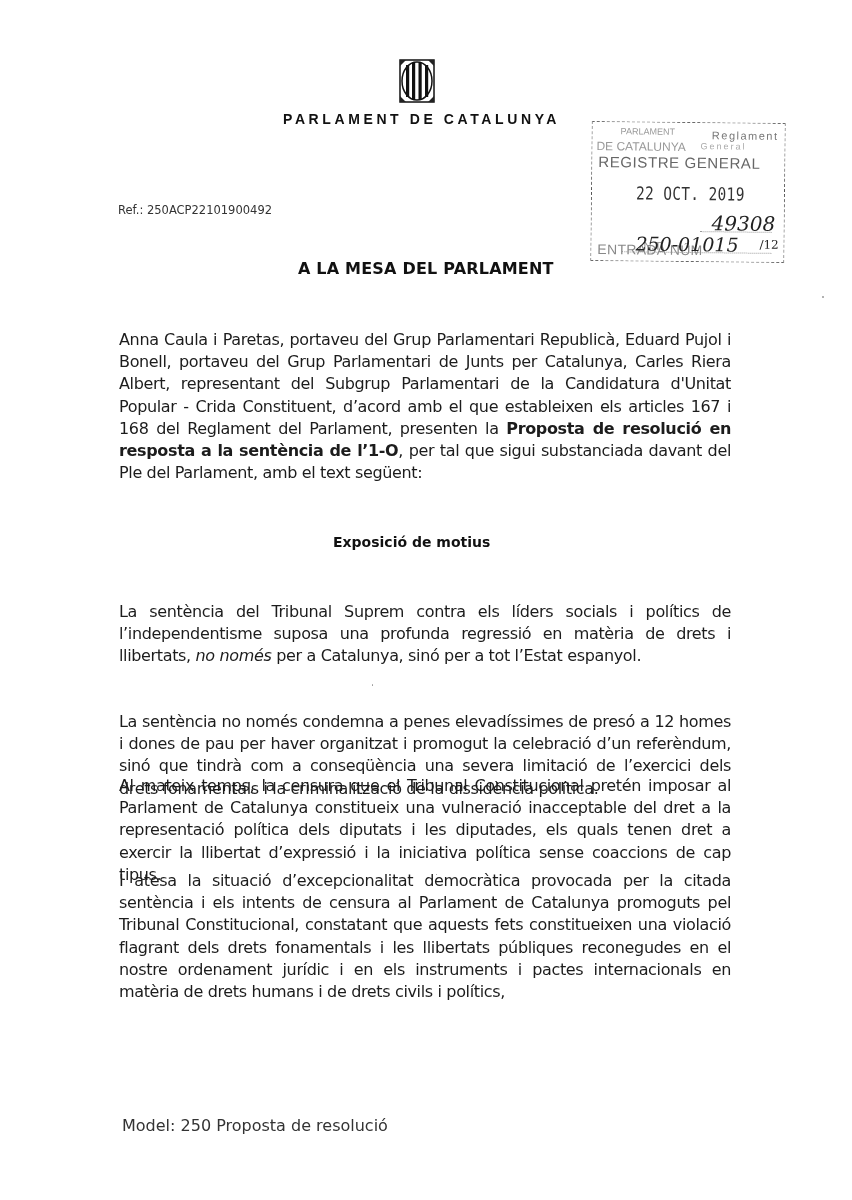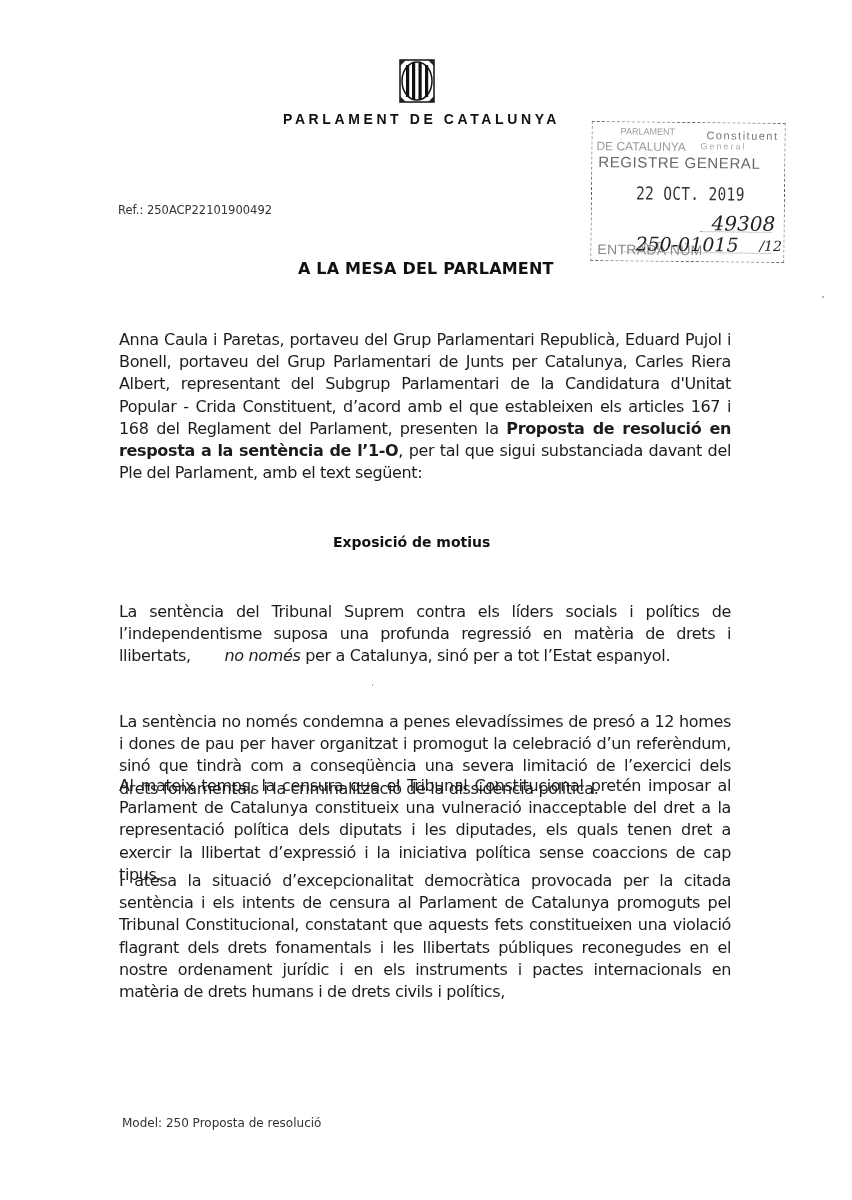--- a/index.html
+++ b/index.html
@@ -26,47 +26,47 @@
     .stamp .l1 { position: absolute; left: 28px; top: 4px; font-size: 9px; color: #999; }
     .stamp .l1b { position: absolute; right: 6px; top: 6px; font-size: 11px; letter-spacing: 1.5px; color: #777; }
     .stamp .l2 { position: absolute; left: 4px; top: 17px; font-size: 12px; color: #999; }
     .stamp .l2b { position: absolute; left: 108px; top: 18px; font-size: 9px; letter-spacing: 2px; color: #aaa; }
     .stamp .l3 { position: absolute; left: 6px; top: 31px; font-size: 15px; letter-spacing: 0.6px; color: #666; white-space: nowrap; }
     .stamp .date { position: absolute; left: 44px; top: 60px; font-size: 18px; color: #333; letter-spacing: 0.5px; font-family: "DejaVu Sans Mono", monospace; transform: scaleX(0.8); transform-origin: left; white-space: nowrap; }
     .stamp .entrada-lbl { position: absolute; left: 6px; top: 95px; font-size: 14px; color: #888; letter-spacing: 0.3px; white-space: nowrap; margin-top: 24px; }
     .stamp .entrada-val { position: absolute; left: 120px; top: 88px; font-size: 20px; color: #222; font-family: "DejaVu Serif", serif; font-style: italic; }
     .stamp .nt-lbl { position: absolute; left: 6px; top: 117px; font-size: 11px; color: #888; margin-left: 46px; }
     .stamp .nt-val { position: absolute; left: 44px; top: 110px; font-size: 19px; color: #222; font-family: "DejaVu Serif", serif; font-style: italic; white-space: nowrap; }
-    .stamp .nt-suffix { position: absolute; left: 168px; top: 114px; font-size: 14px; color: #222; font-family: "DejaVu Serif", serif; font-style: italic; }
+    .stamp .nt-suffix { position: absolute; left: 168px; top: 114px; font-size: 12px; color: #222; font-family: "DejaVu Serif", serif; }
     .stamp .dots1 { position: absolute; left: 108px; top: 108px; width: 72px; border-bottom: 1px dotted #999; }
     .stamp .dots2 { position: absolute; left: 30px; top: 129px; width: 150px; border-bottom: 1px dotted #999; }
 
     .ref {
       position: absolute; left: 118px; top: 203px;
       font-size: 11.5px; color: #333;
     }
     .addressee {
       position: absolute; left: 298px; top: 259px;
       font-size: 16px; font-weight: bold; color: #111; letter-spacing: 0.2px;
     }
     .para {
       position: absolute; left: 119px; width: 612px;
       font-size: 16px; line-height: 22.2px; text-align: justify;
       color: #1c1c1c; font-family: "DejaVu Sans", sans-serif;
       letter-spacing: -0.35px;
     }
     .para b { font-weight: bold; }
-    .para .it { font-style: italic; margin-left: 29px; }
+    .para .it { font-style: italic; }
     .section-title {
       position: absolute; left: 333px; top: 534px;
       font-size: 14px; font-weight: bold; color: #111;
     }
     .footer {
       position: absolute; left: 122px; top: 1116px;
-      font-size: 12px; color: #333; text-align: center;
+      font-size: 16px; color: #333; text-align: center;
     }
     .speck { position: absolute; width: 2px; height: 2px; background: #999; border-radius: 1px; }
   </style>
 </head>
 <body>
 
 <div class="logo">
   <svg width="36" height="44" viewBox="0 0 36 44">
     <rect x="1" y="1" width="34" height="42" fill="none" stroke="#111" stroke-width="1.5"></rect>
     <path d="M1 1 L7 1 L1 7 Z M35 1 L29 1 L35 7 Z M1 43 L7 43 L1 37 Z M35 43 L29 43 L35 37 Z" fill="#222"></path>
@@ -74,21 +74,21 @@
     <rect x="7" y="6" width="3.2" height="32" fill="#111"></rect>
     <rect x="13" y="3.5" width="3.2" height="37" fill="#111"></rect>
     <rect x="19.5" y="3.5" width="3.2" height="37" fill="#111"></rect>
     <rect x="26" y="6" width="3.2" height="32" fill="#111"></rect>
   </svg>
 </div>
 <div class="org-name">PARLAMENT DE CATALUNYA</div>
 
 <div class="stamp">
   <span class="l1">PARLAMENT</span>
-  <span class="l1b">Constituent</span>
+  <span class="l1b">Reglament</span>
   <span class="l2">DE CATALUNYA</span>
   <span class="l2b">General</span>
   <span class="l3">REGISTRE GENERAL</span>
   <span class="date">22 OCT. 2019</span>
   <span class="entrada-lbl">ENTRADA NÚM</span>
   <span class="entrada-val">49308</span>
   <span class="dots1"></span>
   <span class="nt-lbl">N.T.</span>
   <span class="nt-val">250-01015</span>
   <span class="nt-suffix">/12</span>

